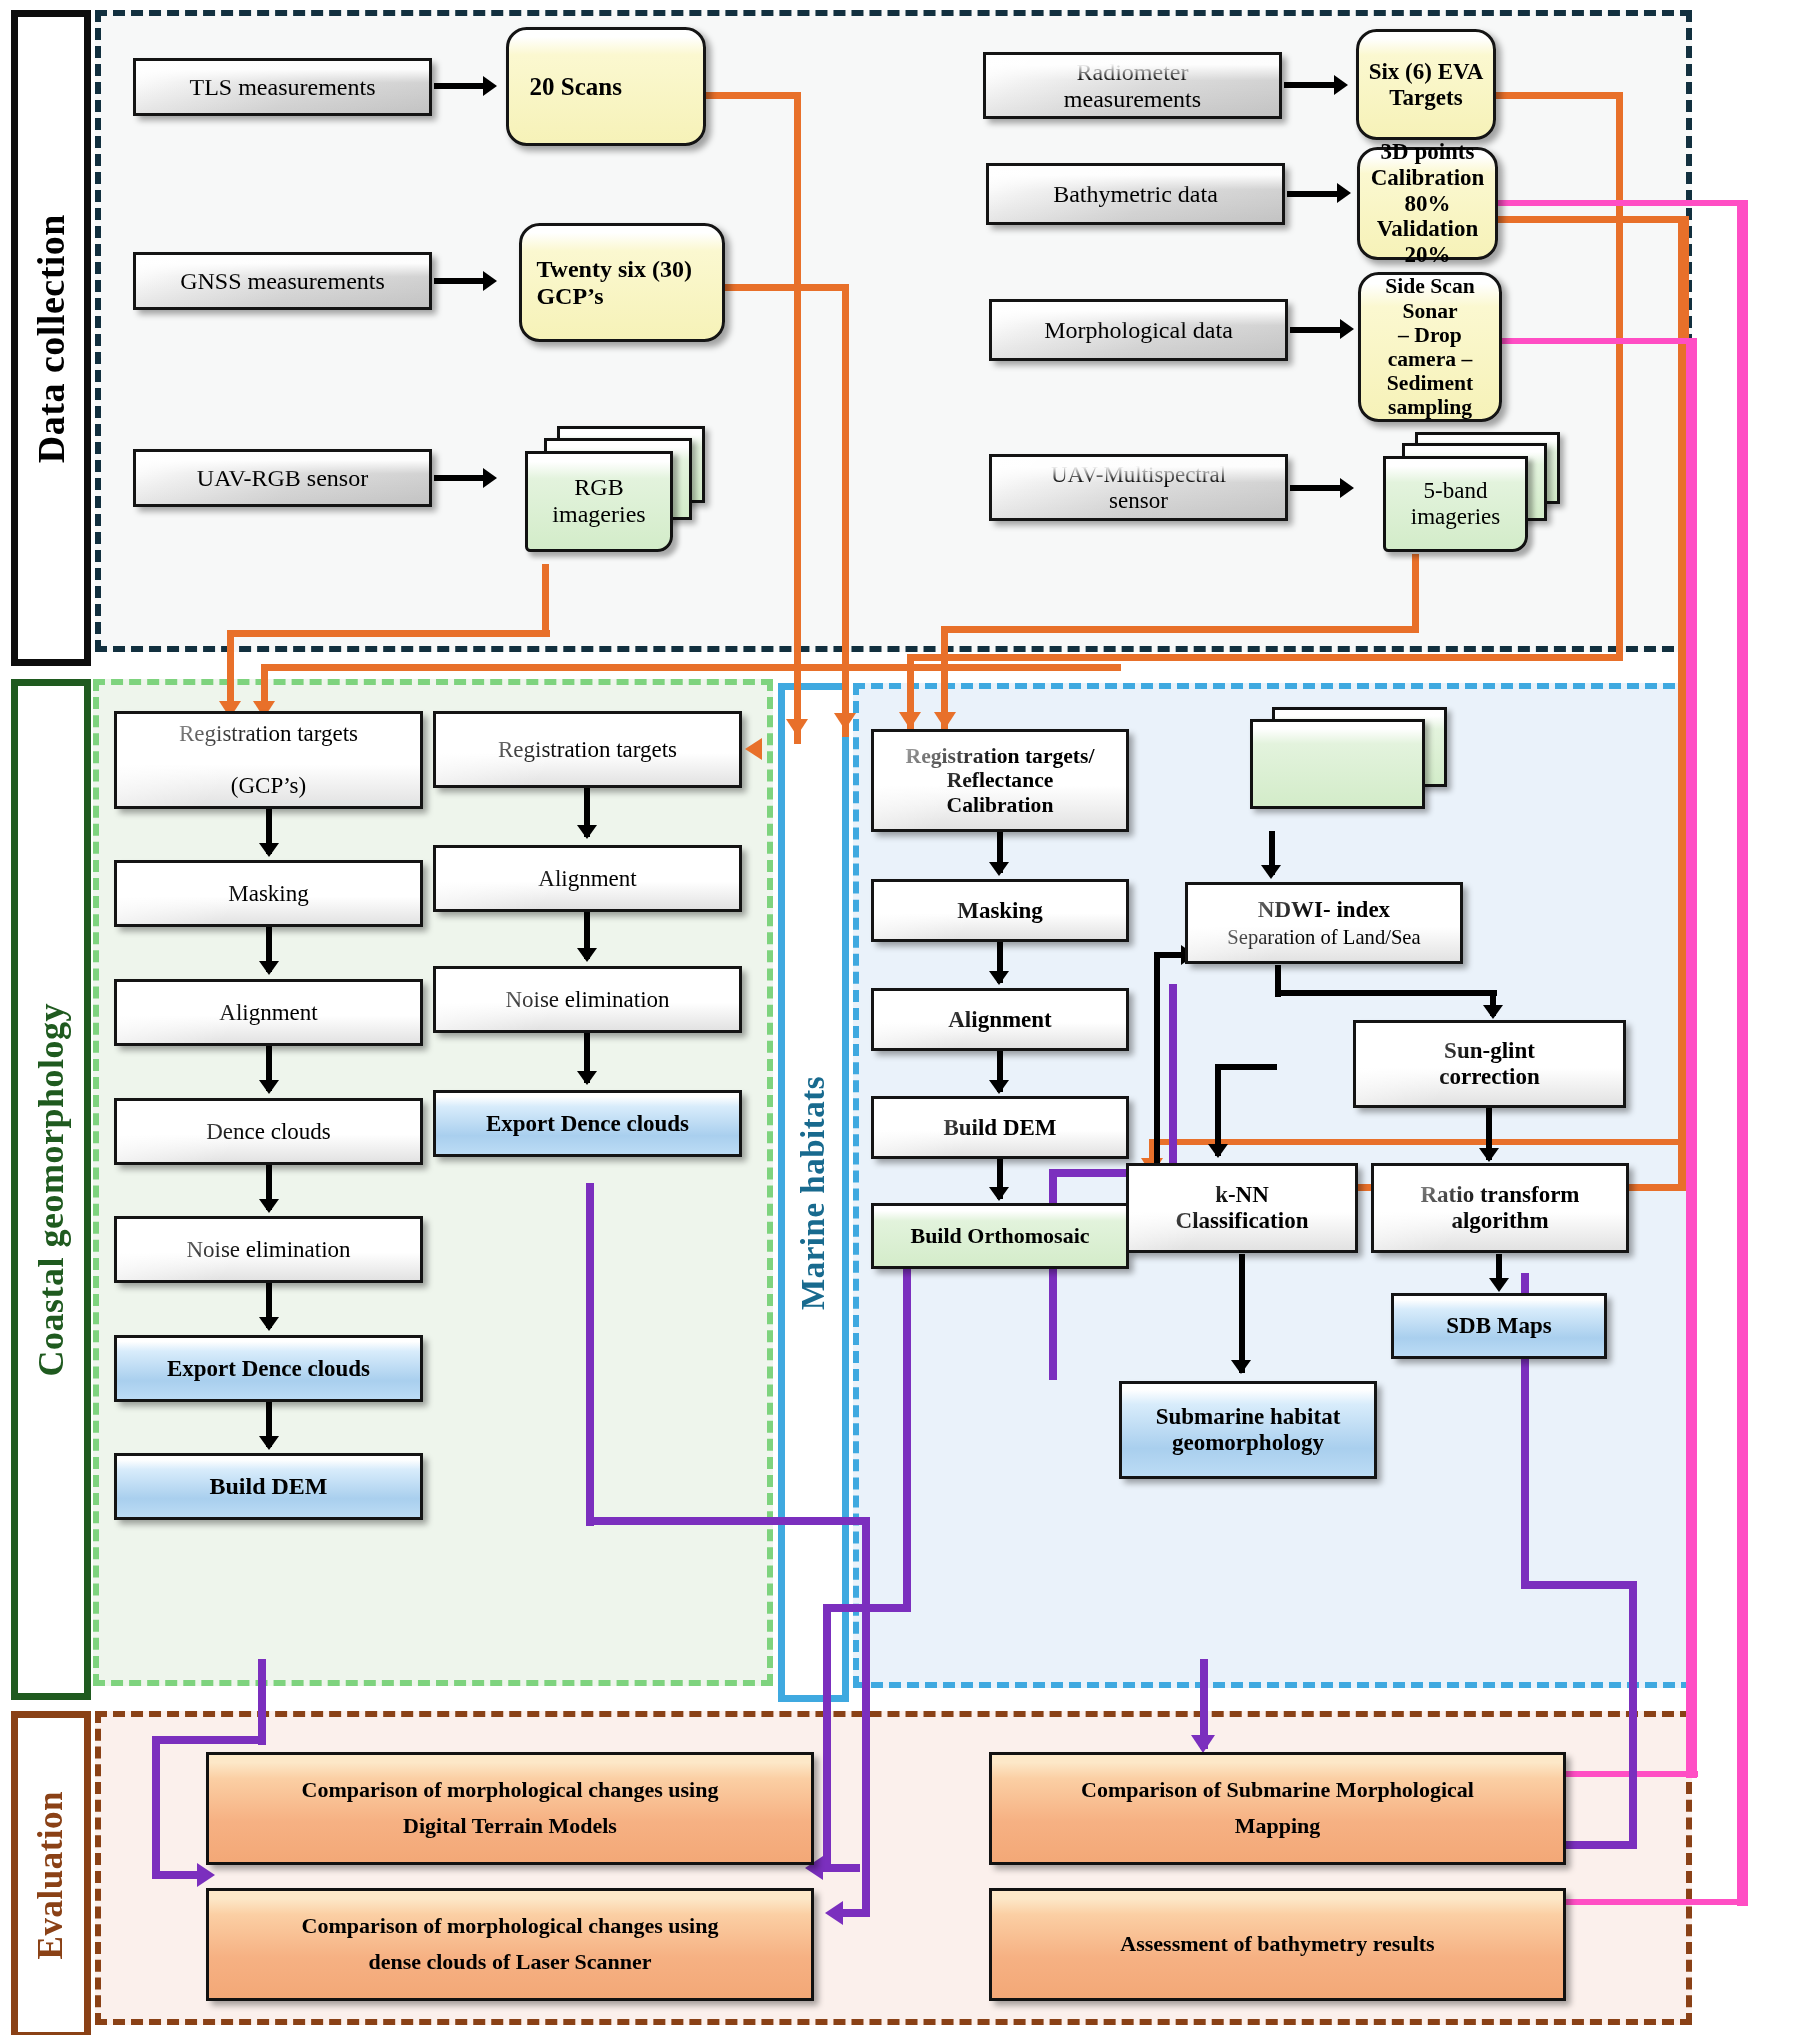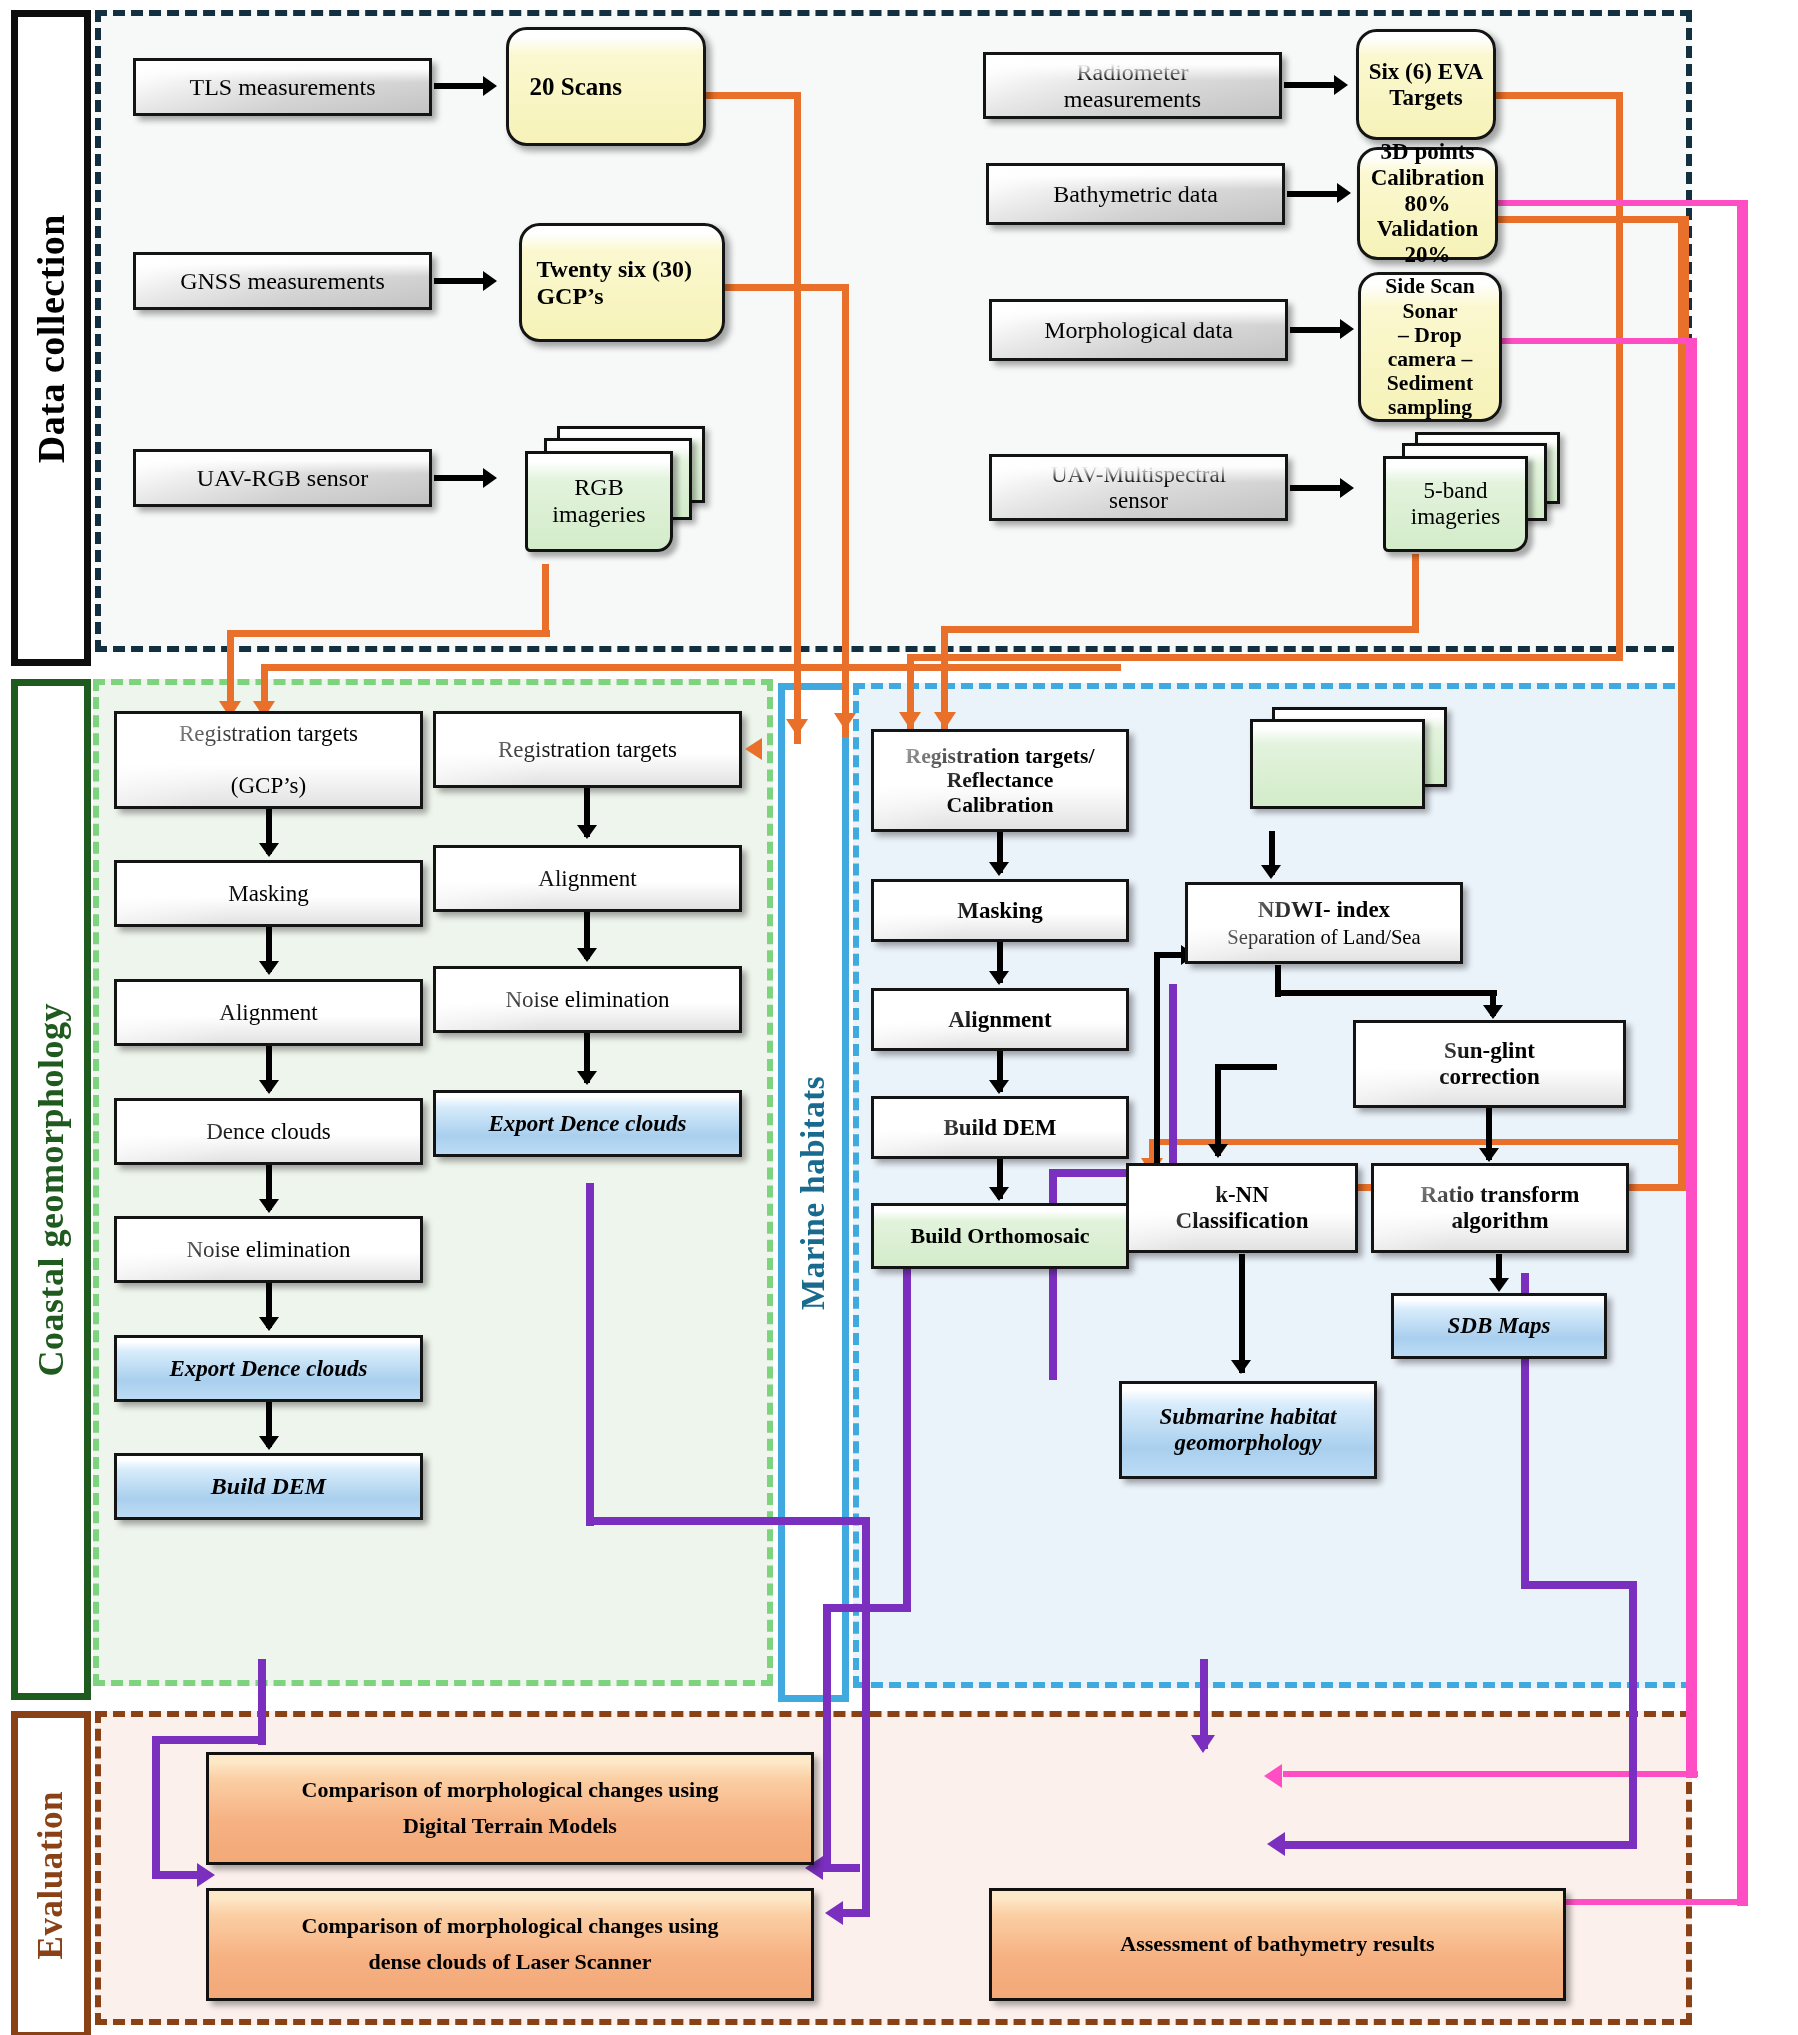--- a/index.html
+++ b/index.html
@@ -28,21 +28,21 @@
       linear-gradient(135deg,#ffffff 0%,#f2f2f2 18%,#dcdcdc 55%,#cfcfcf 100%);
       border-color:#141414;}
   .gray::before{content:"";position:absolute;inset:0;
       background:linear-gradient(to bottom,rgba(255,255,255,.95) 0 16%,rgba(255,255,255,0) 42%,rgba(0,0,0,.06) 100%);
       pointer-events:none;}
   .white{background:linear-gradient(to bottom,#ffffff 0 55%,#f4f4f4 72%,#e2e2e2 100%);border-color:#141414;}
   .white::before{content:"";position:absolute;inset:0;
       background:linear-gradient(135deg,rgba(255,255,255,.9),rgba(255,255,255,0) 45%);pointer-events:none;}
   .yellow{background:linear-gradient(to bottom,#ffffff 0 6%,#fbf8d0 22%,#f6f2b8 100%);
       border-color:#141414;border-radius:20.6px;}
-  .blue{background:linear-gradient(to bottom,#ffffff 0 6%,#d8ecfb 22%,#a9cfee 70%,#bcdcf5 100%);border-color:#141414;font-style:italic;}
+  .blue{background:linear-gradient(to bottom,#ffffff 0 6%,#d8ecfb 22%,#a9cfee 70%,#bcdcf5 100%);border-color:#141414;}
   .green{background:linear-gradient(to bottom,#ffffff 0 8%,#e2f3dc 25%,#d4ecca 100%);border-color:#141414;align-items:center;}
   .orangebx{background:linear-gradient(to bottom,#fde8c8 0 7%,#fbcfa4 22%,#f6b183 62%,#f3a877 100%);
       border-color:#111;}
 
   
   .stack{position:absolute;margin-left:30px;}
   .sheet{position:absolute;box-sizing:border-box;border:3.1px solid #111;
          background:linear-gradient(to bottom,#ffffff 0 8%,#e3f3dd 26%,#d3ecc9 100%);
          box-shadow:4.1px 4.1px 5.7px rgba(0,0,0,.32);}
   .sheet.front{display:flex;align-items:center;justify-content:center;text-align:center;
@@ -422,19 +422,23 @@
   <div class="box orangebx" style="left:206px;top:1752px;width:608px;height:113px;flex-direction:column;font-size:22px;font-weight:bold;">
     <div class="t">Comparison of morphological changes using</div>
     <div class="t" style="margin-top:11.3px;">Digital Terrain Models</div>
   </div>
 
   <div class="box orangebx" style="left:206px;top:1888px;width:608px;height:113px;flex-direction:column;font-size:22px;font-weight:bold;">
     <div class="t">Comparison of morphological changes using</div>
     <div class="t" style="margin-top:11.3px;">dense clouds of Laser Scanner</div>
   </div>
 
+  <div class="box orangebx" style="left:989px;top:1752px;width:577px;height:113px;flex-direction:column;font-size:22px;font-weight:bold;">
+    <div class="t">Comparison of Submarine Morphological</div>
+    <div class="t" style="margin-top:11.3px;">Mapping</div>
+  </div>
 
   <div class="box orangebx" style="left:989px;top:1888px;width:577px;height:113px;font-size:22px;font-weight:bold;">
     <div class="t">Assessment of bathymetry results</div>
   </div>
 
 </div>
 
 
 </body></html>

